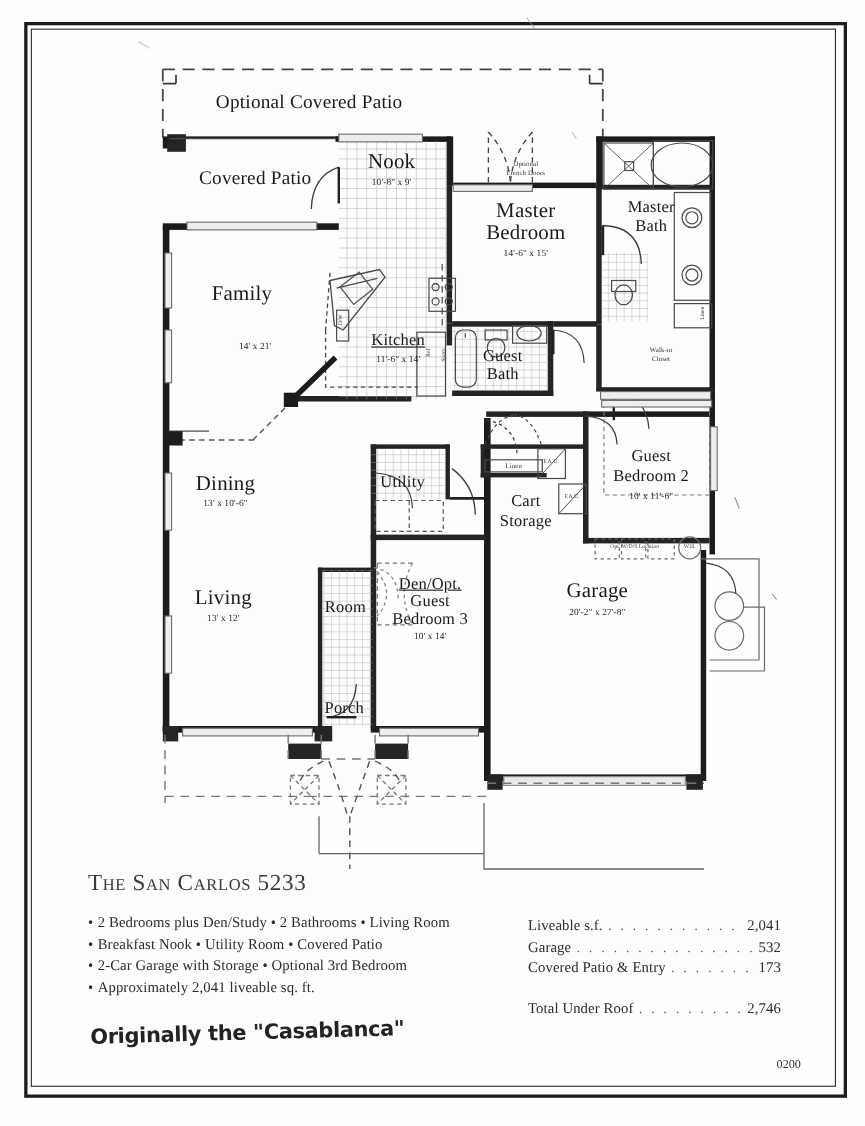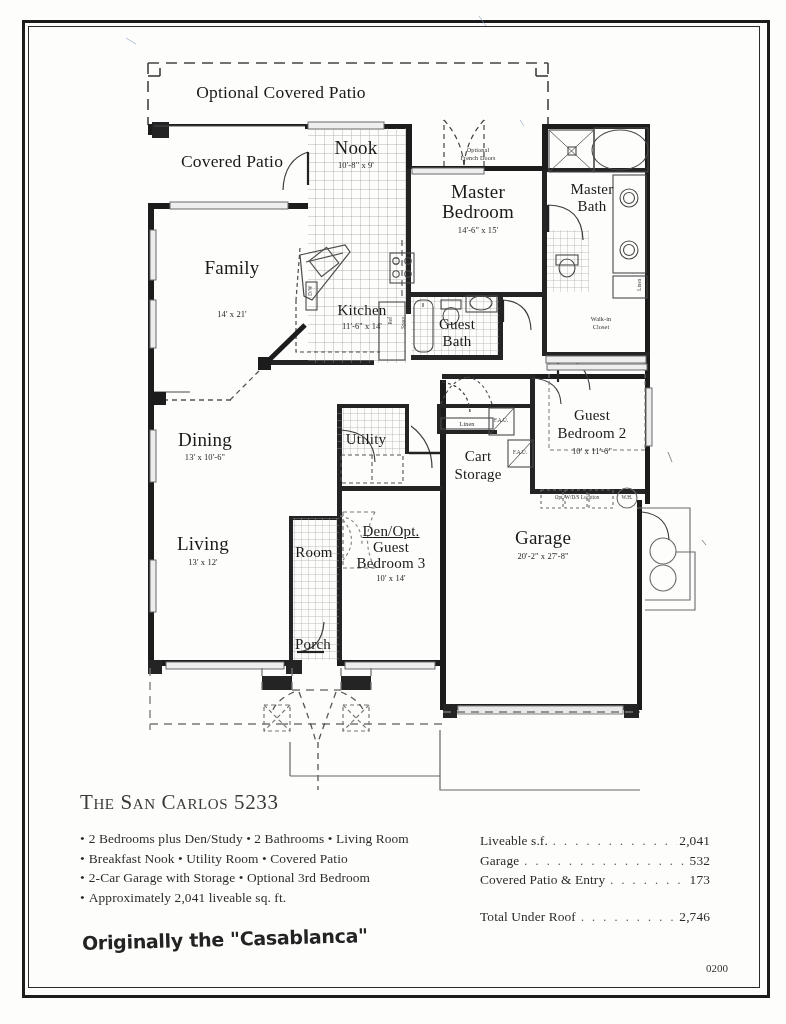--- a/index.html
+++ b/index.html
@@ -388,24 +388,24 @@
 
   <div>
 
     <div class="lbl room ctr" style="left:281px;top:83px;">Optional Covered Patio</div>
 
     <div class="lbl room ctr" style="left:232px;top:152px;">Covered Patio</div>
 
     <div class="lbl room big ctr" style="left:356px;top:138px;">Nook</div>
     <div class="lbl dim ctr" style="left:356px;top:161px;">10'-8" x 9'</div>
 
-    <div class="lbl room big ctr" style="left:232px;top:258px;">Family</div>
+    <div class="lbl room big ctr" style="left:220px;top:258px;">Family</div>
     <div class="lbl dim ctr" style="left:232px;top:282px;margin-top:28px;">14' x 21'</div>
 
-    <div class="lbl room sm ctr" style="left:362px;top:303px;">Kitchen</div>
+    <div class="lbl room sm ctr" style="left:362px;top:303px;text-decoration:underline;">Kitchen</div>
     <div class="lbl dim ctr" style="left:362px;top:322px;">11'-6" x 14'</div>
 
     <div class="lbl room big ctr" style="left:478px;top:182px;">Master</div>
     <div class="lbl room big ctr" style="left:478px;top:202px;">Bedroom</div>
     <div class="lbl dim ctr" style="left:478px;top:226px;">14'-6" x 15'</div>
 
     <div class="lbl room sm ctr" style="left:592px;top:182px;">Master</div>
     <div class="lbl room sm ctr" style="left:592px;top:199px;">Bath</div>
 
     <div class="lbl room sm ctr" style="left:457px;top:317px;">Guest</div>

